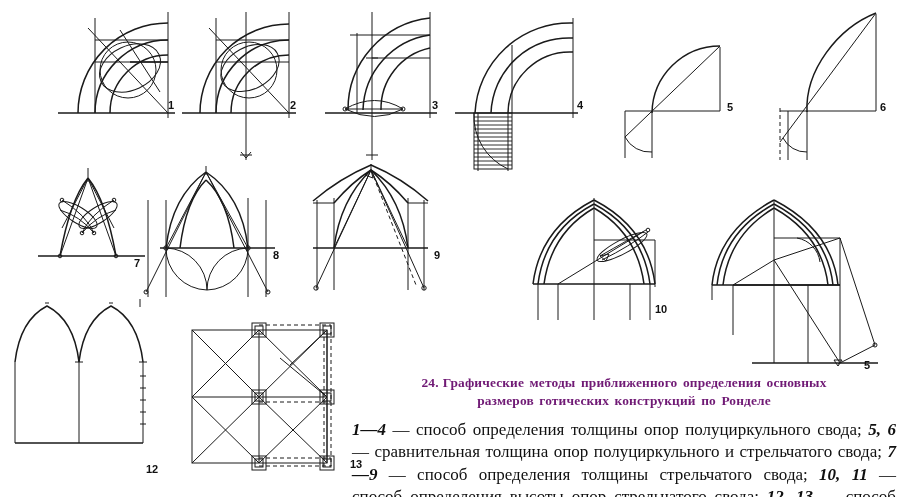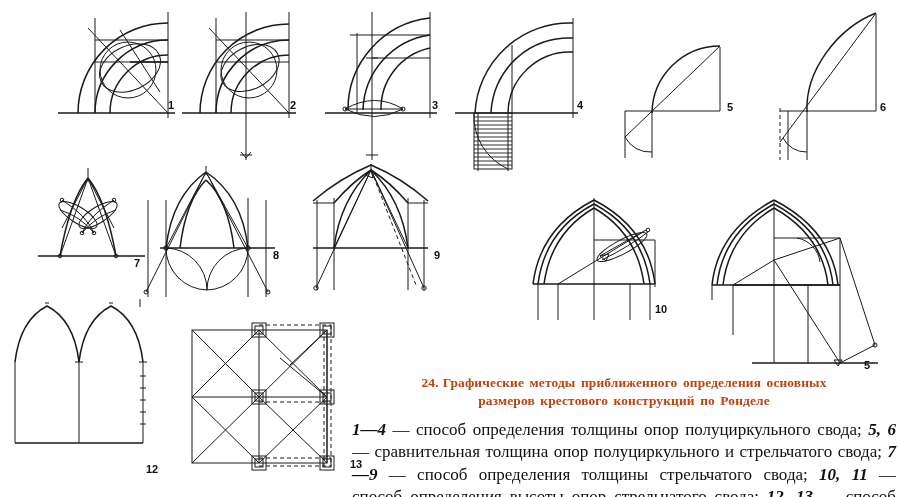--- a/index.html
+++ b/index.html
@@ -32,21 +32,21 @@
   #caption-block {
     position: absolute;
     left: 352px;
     top: 374px;
     width: 544px;
   }
   .cap-title {
     font-family: "Liberation Serif", serif;
     font-size: 13.4px;
     font-weight: bold;
-    color: #c2410c;
+    color: #701a75;
     text-align: center;
     line-height: 1.32;
     letter-spacing: 0.15px;
     margin: 0 0 10px 0;
     word-spacing: 2px;
   }
   .cap-title .num { margin-right: 4px; }
   .cap-body {
     font-family: "Liberation Serif", serif;
     font-size: 17px;
@@ -369,20 +369,20 @@
   <div class="fignum" style="left:273px; top:250px;">8</div>
   <div class="fignum" style="left:434px; top:250px;">9</div>
   <div class="fignum" style="left:655px; top:304px;">10</div>
   <div class="fignum" style="left:864px; top:360px;">5</div>
   <div class="fignum" style="left:146px; top:464px;">12</div>
   <div class="fignum" style="left:350px; top:459px;text-align:right;">13</div>
 
   <div id="caption-block">
     <div class="cap-title">
       <span class="num">24.</span><span>Графические  методы  приближенного  определения  основных</span><br>
-      <span>размеров  крестового   конструкций по Ронделе</span>
+      <span>размеров  готических   конструкций по Ронделе</span>
     </div>
     <p class="cap-body">
       <span class="it">1—4</span><span> — способ определения толщины опор полуциркульного свода; </span><span class="it">5, 6</span><span> — сравнительная толщина опор полуциркульного и  стрельчатого свода; </span><span class="it">7—9</span><span> — способ определения толщины стрельчатого свода; </span><span class="it">10, 11</span><span> — способ определения высоты опор стрельчатого свода; </span><span class="it">12, 13</span><span> — способ определения сечения опор стрельчатого крестового свода</span>
     </p>
   </div>
 
 </div>
 
 </body></html>

